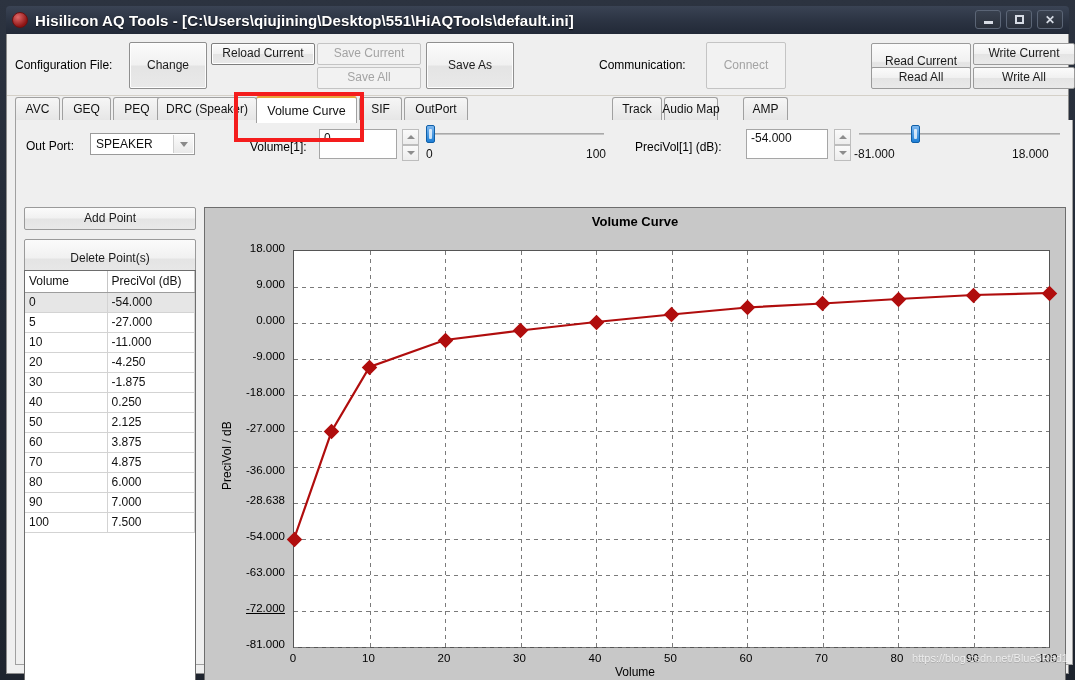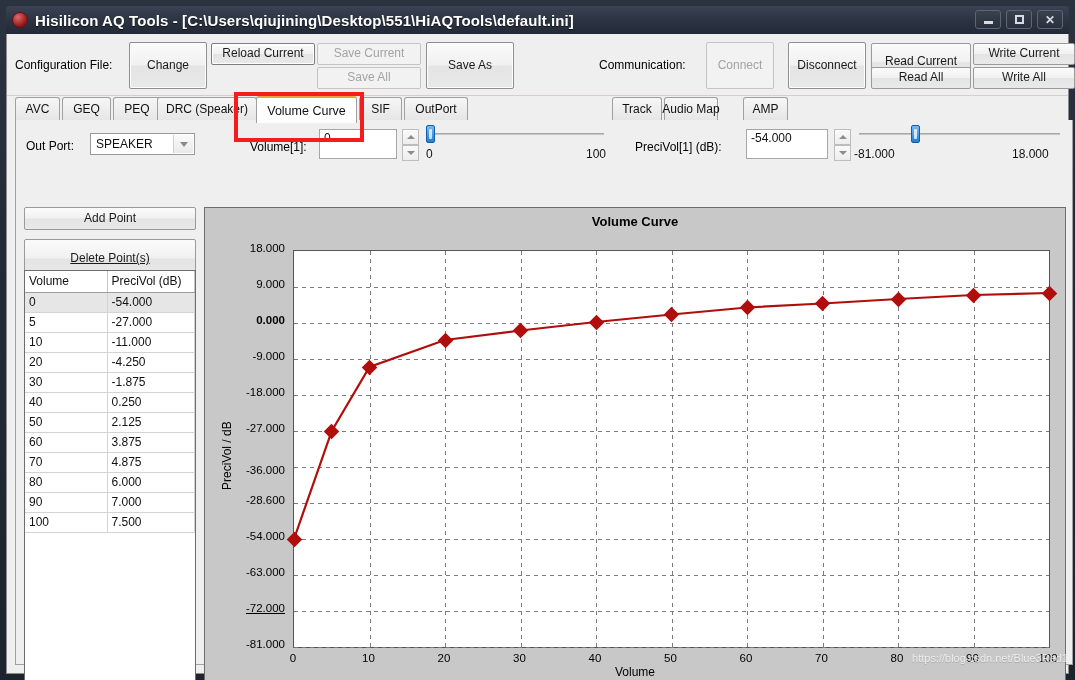--- a/index.html
+++ b/index.html
@@ -318,22 +318,21 @@
 
       <div class="btn raised" style="left:204px; top:9px; width:104px; height:22px;">Reload Current</div>
       <div class="btn focusdotted" style="left:204px; top:33px; width:104px; height:22px;">Reload All</div>
 
       <div class="btn disabled" style="left:310px; top:9px; width:104px; height:22px;">Save Current</div>
       <div class="btn disabled" style="left:310px; top:33px; width:104px; height:22px;">Save All</div>
 
       <div class="btn big" style="left:419px; top:8px; width:88px; height:47px;">Save As</div>
 
       <span class="lbl" style="left:592px; top:24px;">Communication:</span>
-      <div class="btn disabled" style="left:699px; top:8px; width:68px; height:47px;">Connect</div>
-      <div class="btn big" style="left:781px; top:8px; width:78px; height:47px;">Disconnect</div>
+      <div class="btn disabled" style="left:699px; top:8px; width:80px; height:47px;">Connect</div>
 
       <div class="btn" style="left:864px; top:9px; width:100px; height:38px;">Read Current</div>
       <div class="btn" style="left:864px; top:33px; width:100px; height:22px;">Read All</div>
       <div class="btn" style="left:966px; top:9px; width:102px; height:22px;">Write Current</div>
       <div class="btn" style="left:966px; top:33px; width:102px; height:22px;">Write All</div>
     </div>
 
     <div class="tabstrip">
       <div class="tab" style="left:0px;   width:45px;">AVC</div>
       <div class="tab" style="left:47px;  width:49px;">GEQ</div>
@@ -385,21 +384,21 @@
           </div>
       </div>
       <div class="slider" style="left:843px; top:5px; width:201px;">
         <div class="track"></div>
         <div class="thumb" id="pv-thumb" style="left: 52.416px;"></div>
       </div>
       <span class="rangelbl" style="left:838px; top:27px;">-81.000</span>
       <span class="rangelbl" style="left:996px; top:27px;">18.000</span>
 
       <div class="btn" style="left:8px; top:87px; width:172px; height:23px;">Add Point</div>
-      <div class="btn" style="left:8px; top:119px; width:172px; height:39px;text-decoration:underline;">Delete Point(s)</div>
+      <div class="btn" style="left:8px; top:119px; width:172px; height:39px;">Delete Point(s)</div>
 
       <div class="gridbox" style="left:8px; top:150px; width:172px; height:418px;">
         <table class="grid">
           <thead>
             <tr>
               <th class="c0">Volume</th>
               <th>PreciVol (dB)</th>
             </tr>
           </thead>
           <tbody id="grid-body">
@@ -492,26 +491,26 @@
             <div class="marker" title="50, 2.125" style="left: 372px; top: 58px; background: rgb(176, 13, 13);"></div>
             <div class="marker" title="60, 3.875" style="left: 447.5px; top: 51px; background: rgb(176, 13, 13);"></div>
             <div class="marker" title="70, 4.875" style="left: 523px; top: 47px; background: rgb(176, 13, 13);"></div>
             <div class="marker" title="80, 6" style="left: 598.5px; top: 42.5px; background: rgb(176, 13, 13);"></div>
             <div class="marker" title="90, 7" style="left: 674px; top: 38.5px; background: rgb(176, 13, 13);"></div>
             <div class="marker" title="100, 7.5" style="left: 749.5px; top: 36.5px; background: rgb(176, 13, 13);"></div>
           </div>
         <div id="ticks-layer">
             <div class="ytick" style="left: 0px; width: 80px; top: 34px;">18.000</div>
             <div class="ytick" style="left: 0px; width: 80px; top: 70px;">9.000</div>
-            <div class="ytick" style="left: 0px; width: 80px; top: 106px; font-weight: bold;">0.000</div>
+            <div class="ytick" style="left: 0px; width: 80px; top: 106px;">0.000</div>
             <div class="ytick" style="left: 0px; width: 80px; top: 142px;">-9.000</div>
             <div class="ytick" style="left: 0px; width: 80px; top: 178px; padding-left: 10px;">-18.000</div>
             <div class="ytick" style="left: 0px; width: 80px; top: 214px;">-27.000</div>
             <div class="ytick" style="left: 0px; width: 80px; top: 256px;">-36.000</div>
-            <div class="ytick" style="left: 0px; width: 80px; top: 286px;">-28.600</div>
+            <div class="ytick" style="left: 0px; width: 80px; top: 286px;">-28.638</div>
             <div class="ytick" style="left: 0px; width: 80px; top: 322px;">-54.000</div>
             <div class="ytick" style="left: 0px; width: 80px; top: 358px;">-63.000</div>
             <div class="ytick" style="left: 0px; width: 80px; top: 394px; text-decoration: underline;">-72.000</div>
             <div class="ytick" style="left: 0px; width: 80px; top: 430px;">-81.000</div>
             <div class="xtick" style="left: 63px; width: 50px; top: 444px;">0</div>
             <div class="xtick" style="left: 138.5px; width: 50px; top: 444px;">10</div>
             <div class="xtick" style="left: 214px; width: 50px; top: 444px;">20</div>
             <div class="xtick" style="left: 289.5px; width: 50px; top: 444px;">30</div>
             <div class="xtick" style="left: 365px; width: 50px; top: 444px;">40</div>
             <div class="xtick" style="left: 440.5px; width: 50px; top: 444px;">50</div>

